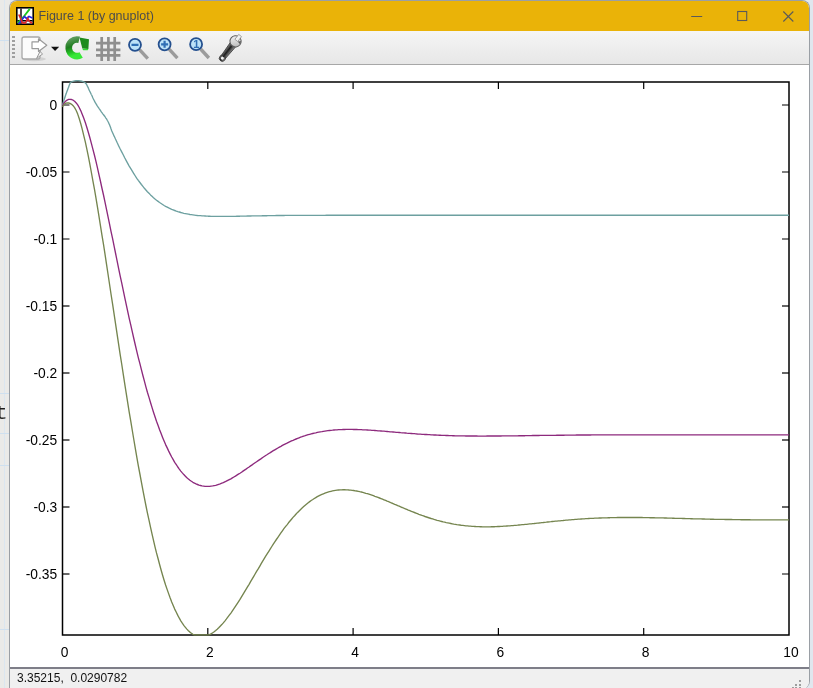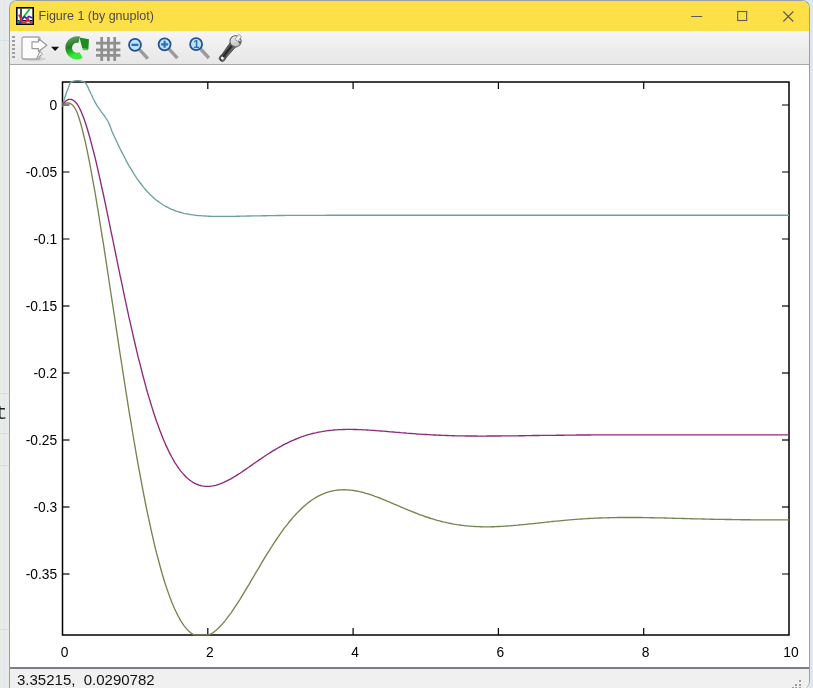--- a/index.html
+++ b/index.html
@@ -1,28 +1,28 @@
 <!DOCTYPE html>
 <html><head><meta charset="utf-8"><style>
 *{margin:0;padding:0;box-sizing:border-box}
 html,body{width:813px;height:688px;overflow:hidden;background:#e0e7ee;font-family:"Liberation Sans",sans-serif}
 #stage{position:relative;width:813px;height:688px}
 #backstrip{position:absolute;left:0;top:0;width:10px;height:688px;background:#eaeae8}
 #backstrip .bl{position:absolute;left:0;width:10px;height:1px;background:#cfe0ef}
 #backstrip .vl{position:absolute;top:0;left:4px;width:1px;height:688px;background:#dbe6f0}
 #bgtext{position:absolute;left:-5px;top:402px;font-family:"Liberation Mono",monospace;font-size:21px;color:#1c1c1c}
 #win{position:absolute;left:9px;top:0;width:801px;height:689px;background:#fff;border:1px solid #9a9fa5;border-bottom:none;border-radius:8px 8px 8px 0;overflow:hidden}
-#titlebar{position:absolute;left:0;top:0;width:100%;height:30px;background:#fde047}
+#titlebar{position:absolute;left:0;top:0;width:100%;height:30px;background:#eab308}
 #title{position:absolute;left:28.5px;top:7.5px;font-size:12.5px;color:#4c4c4c}
 #toolbar{position:absolute;left:0;top:30px;width:100%;height:33px;background:linear-gradient(#f5f5f5,#e7e7e7)}
 #tbline{position:absolute;left:0;top:63px;width:100%;height:1px;background:#a7a7a7}
 #grip{position:absolute;left:2px;top:5px;width:3px;height:24px;background:repeating-linear-gradient(#9f9f9f 0 2px,transparent 2px 4px)}
 #client{position:absolute;left:0;top:64px;width:100%;height:602px;background:#fff}
 #statusbar{position:absolute;left:0;top:666px;width:100%;height:23px;background:#f0f0f0;border-top:2px solid #7e7e88}
-#status{position:absolute;left:7px;top:1.5px;font-size:15px;color:#111}
+#status{position:absolute;left:7px;top:1.5px;font-size:12px;color:#111}
 .gd{position:absolute;width:2px;height:2px;background:#9d9d9d}
 </style></head><body>
 <div id="stage">
 <div id="backstrip">
  <div class="vl"></div>
  <div class="bl" style="top:40px"></div>
       <div class="bl" style="top:393px"></div>
  <div class="bl" style="top:433px"></div>
       <div class="bl" style="top:465px"></div>
  <div class="bl" style="top:629px"></div>

